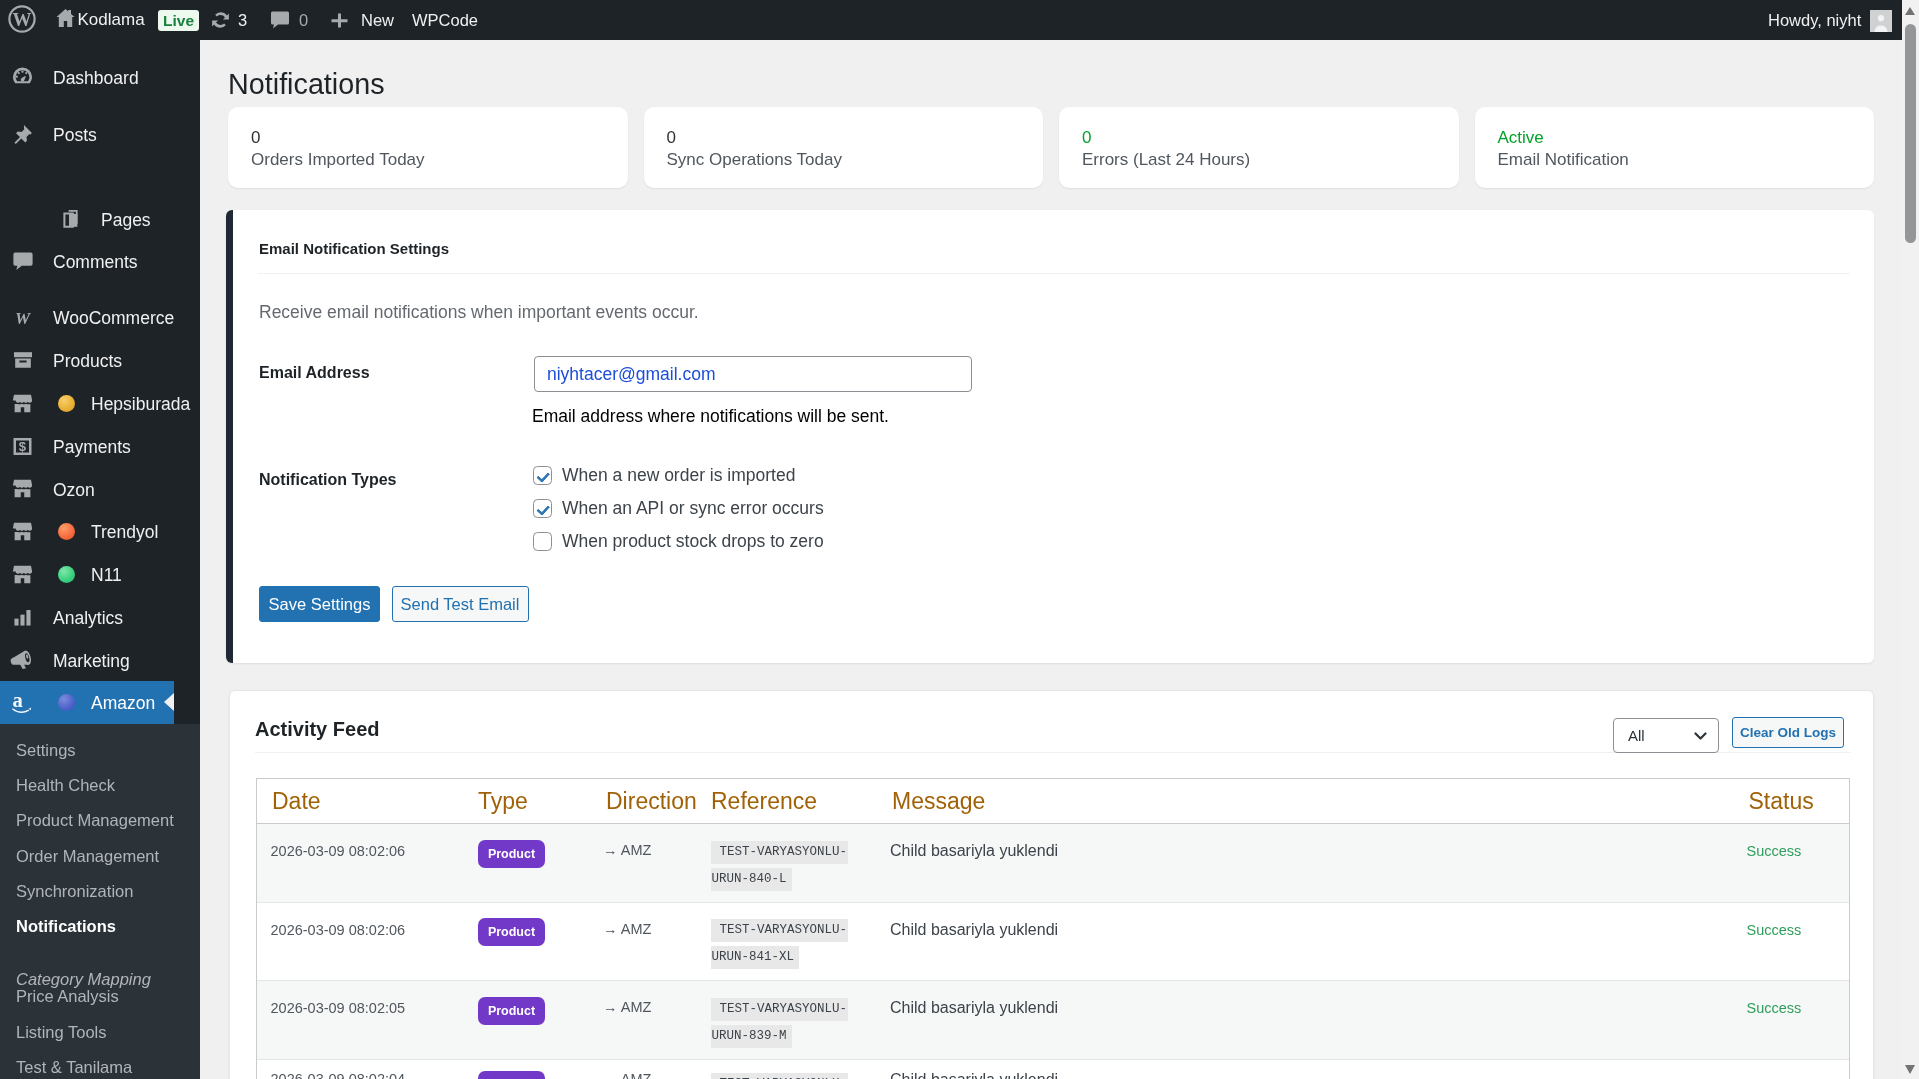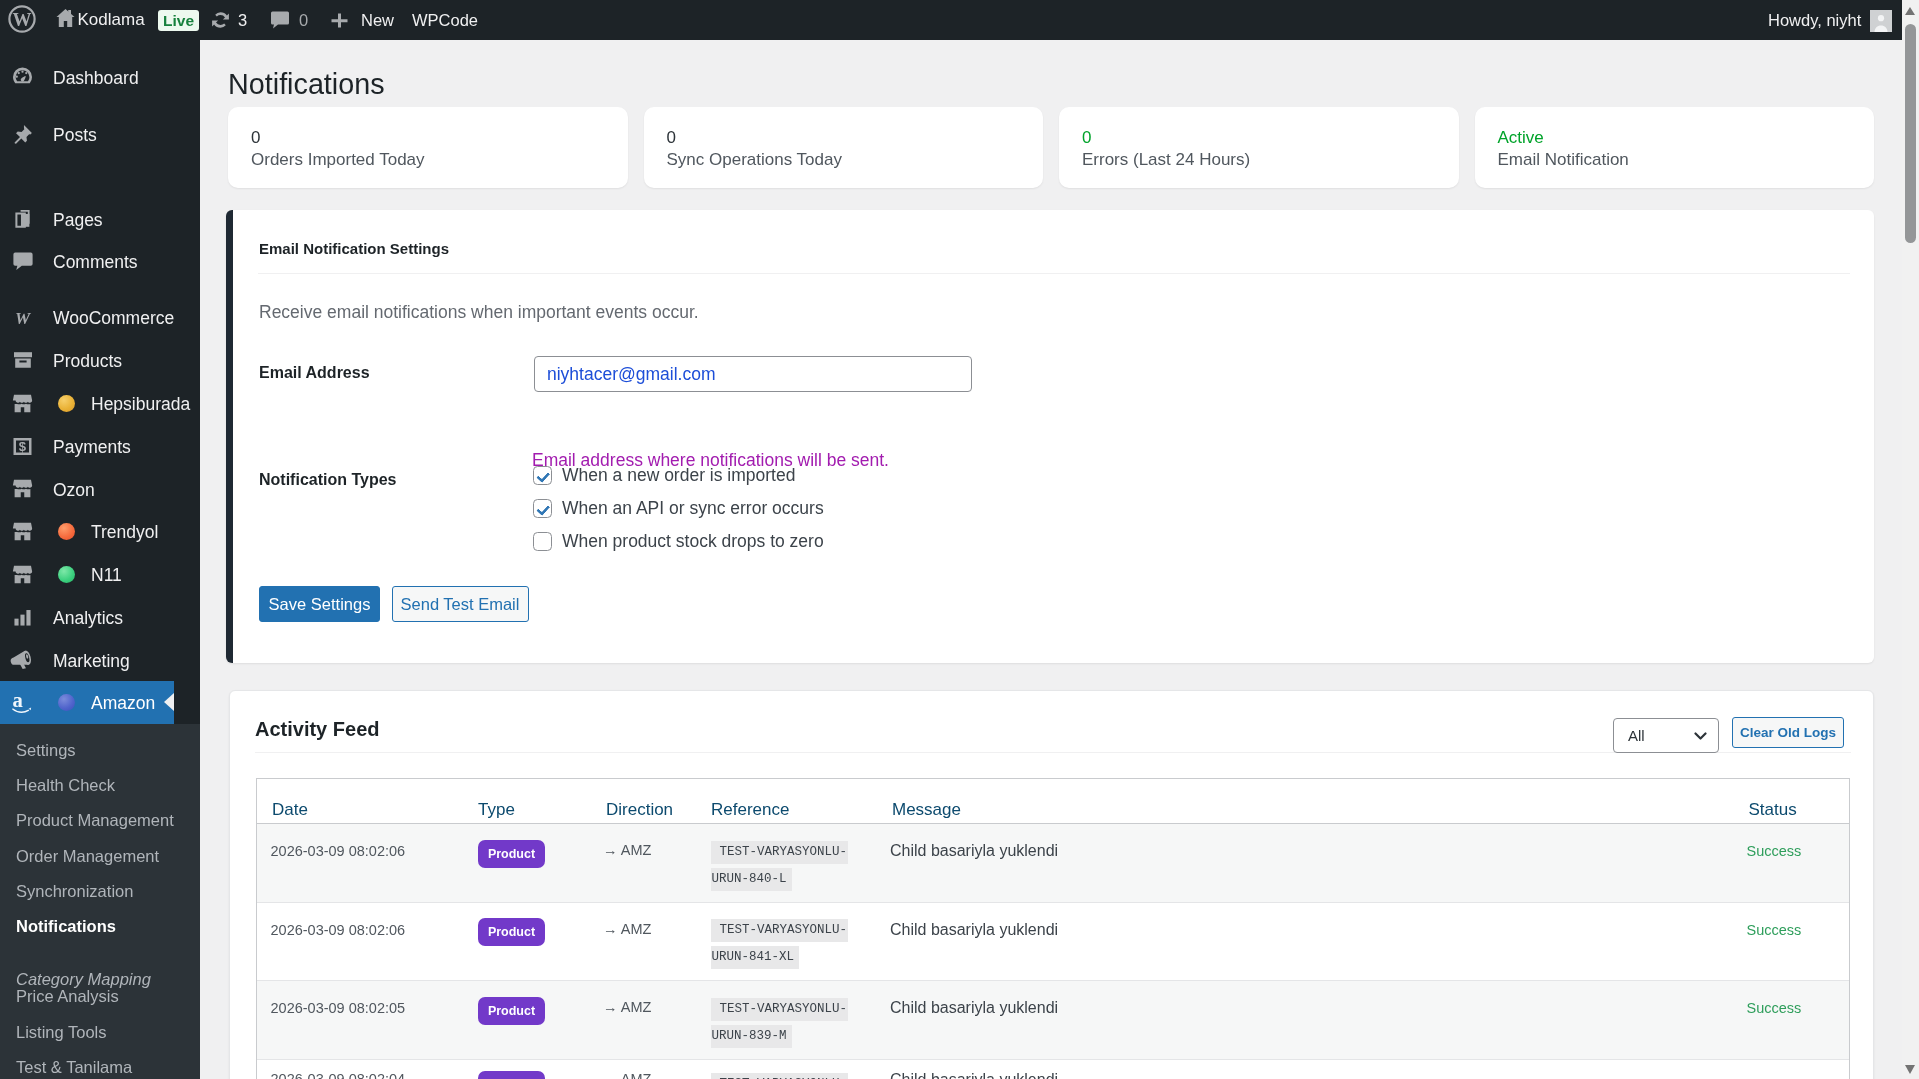--- a/index.html
+++ b/index.html
@@ -32,40 +32,40 @@
 .card .num.green, .card .lbl.greenlbl { color:#00a32a; }
 .card .lbl { font-size:17px; line-height:21px; color:#50575e; margin-top:1px; }
 .panel { position:absolute; background:#fff; box-shadow:0 1px 2px rgba(0,0,0,.08); }
 #panel1 { left:26px; top:170px; width:1648px; height:453px; border-radius:6px; border-left:7px solid #1f2933; }
 #panel1 h2 { position:absolute; left:26px; top:30px; font-size:15px; font-weight:700; color:#1d2327; }
 #panel1 .hr { position:absolute; left:25px; top:63px; width:1592px; height:1px; background:#f0f0f1; }
 .p1txt { position:absolute; left:26px; top:61px; font-size:17.5px; color:#646970; }
 .flabel { position:absolute; left:26px; font-size:16px; font-weight:700; color:#1d2327; }
 #emailinput { position:absolute; left:301px; top:146px; width:438px; height:36px; border:1px solid #8c8f94; border-radius:4px;
   font-size:17.5px; color:#1d4ed8; padding:4px 12px; line-height:34px; background:#fff; }
-.fdesc { position:absolute; left:299px; top:196px; font-size:17.5px; color:#a21caf;margin-top:44px; }
+.fdesc { position:absolute; left:299px; top:196px; font-size:17.5px; color:#000000; }
 .cbrow { position:absolute; left:300px; display:flex; align-items:center; }
 .cb { width:19px; height:19px; border:1.5px solid #8c8f94; border-radius:4.5px; background:#fff; position:relative; flex:0 0 19px; }
 .cb.on::after { content:''; position:absolute; left:3.2px; top:5.2px; width:9px; height:4.5px;
   border-left:3px solid #3177b5; border-bottom:3px solid #3177b5; transform:rotate(-48deg); border-radius:1px; }
 .cblbl { margin-left:10px; font-size:17.5px; color:#3c434a; }
 .btn { position:absolute; top:376px; height:36px; border-radius:3px; font-size:16.5px; line-height:34px; text-align:center; }
 #btnsave { left:26px; width:121px; background:#2271b1; color:#fff; border:1px solid #2271b1; }
 #btntest { left:158.5px; width:137px; background:#f6f7f7; color:#2271b1; border:1px solid #2271b1; }
 #panel2 { left:29px; top:650px; width:1645px; height:440px; border-radius:6px; border:1px solid #e5e6e8; }
 #panel2 h2 { position:absolute; left:25px; top:27px; font-size:20px; font-weight:700; color:#1d2327; }
 #panel2 .hr { position:absolute; left:25px; top:61px; width:1596px; height:1px; background:#f0f0f1; }
 #sel { position:absolute; left:1383px; top:27px; width:106px; height:34.5px; border:1px solid #8c8f94; border-radius:4px;
   background:#fff; font-size:15px; color:#2c3338; line-height:33px; padding-left:14px; }
 #sel svg { position:absolute; right:11px; top:11px; }
 #btnclear { position:absolute; left:1502px; top:26px; width:112px; height:31px; background:#f6f7f7; border:1px solid #2271b1;
   border-radius:3px; color:#2271b1; font-size:13.5px; font-weight:700; text-align:center; line-height:29px; white-space:nowrap; }
 #tbl { position:absolute; left:26px; top:87px; width:1594px; border:1px solid #c9cbce; }
 .trh { position:relative; height:45px; background:#fff; border-bottom:1px solid #c9cbce; }
-.trh span { position:absolute; top:8px; line-height:45px; font-size:17px; color:#0c4a6e; }
+.trh span { position:absolute; top:0; line-height:45px; font-size:23px; color:#a16207; }
 .tr { position:relative; height:78.5px; border-bottom:1px solid #e4e5e7; }
 .tr.odd { background:#f6f7f7; }
 .tr .date { position:absolute; left:13.5px; top:19px; font-size:14.5px; color:#50575e; }
 .badge { position:absolute; left:221px; top:15.5px; width:67px; height:28px; background:#7239c9; border-radius:7px;
   color:#fff; font-size:12.5px; font-weight:700; text-align:center; line-height:28px; }
 .dir { position:absolute; left:346px; top:18px; font-size:14.5px; color:#50575e; }
 .code1, .code2 { position:absolute; font-family:"Liberation Mono", monospace; font-size:12.5px; color:#3c434a;
   background:#e8e8e9; line-height:23px; height:23px; }
 .code1 { left:454px; top:16.5px; padding:0 1px 0 8.5px; }
 .code2 { left:453.5px; top:43.5px; padding:0 5px 0 1px; }
@@ -139,21 +139,21 @@
       <span class="txt">Dashboard</span>
     </div>
   <div class="mi" style="top:72px;">
       <span class="ico">
         <svg class="gicon" width="24" height="24" viewBox="0 0 20 20">
           <path d="M10.8 2.6l6.6 6.6-1.3 1.3-1-.3-2.2 2.2.4 3.2-1.4 1.4-3.3-3.3-4.4 4.5-1-.2-.2-1 4.5-4.4-3.3-3.3 1.4-1.4 3.2.4L11.1 6l-.3-1z"></path>
         </svg>
       </span>
       <span class="txt">Posts</span>
     </div>
-  <div class="mi" style="top:157.2px;">
+  <div class="mi" style="top:157.2px;padding-left:48px;">
       <span class="ico">
         <svg class="gicon" width="24" height="24" viewBox="0 0 20 20">
           <path d="M4.5 5.5h7v11h-7z" fill="none" stroke="#a7aaad" stroke-width="1.7"></path>
           <path d="M8 2.5h7.5V14H14V4H8z"></path>
           <rect x="8.3" y="5.8" width="7" height="10.7"></rect>
         </svg>
       </span>
       <span class="txt">Pages</span>
     </div>
   <div class="mi" style="top:199.8px;">

